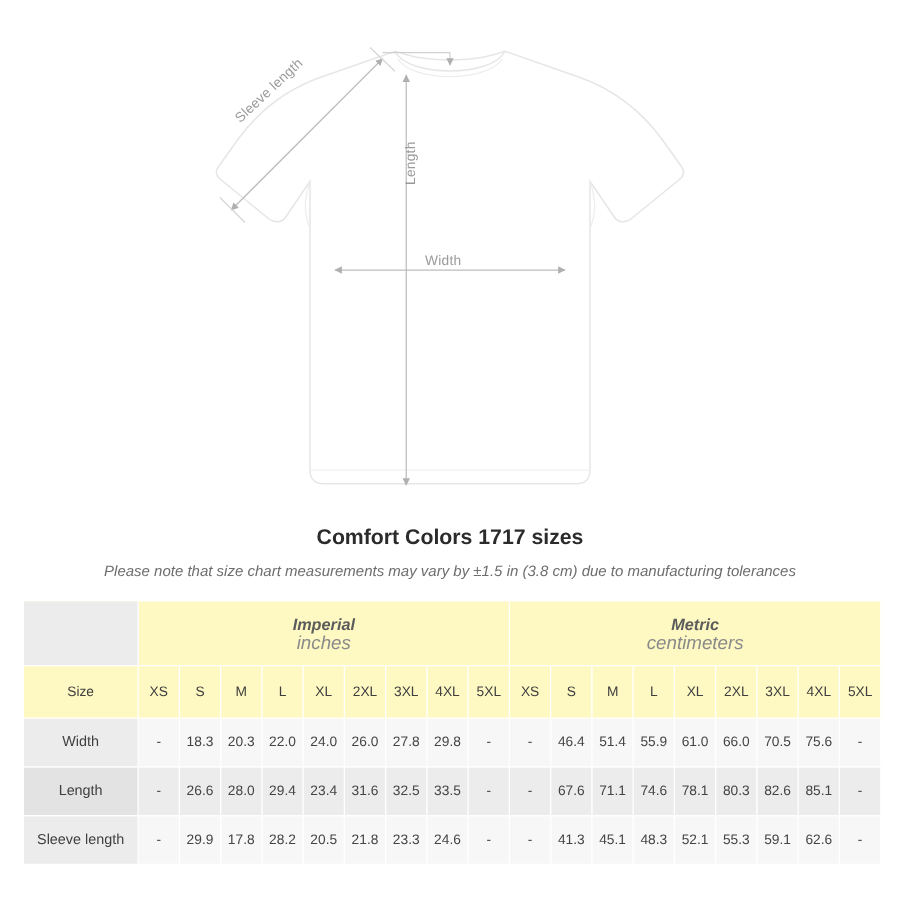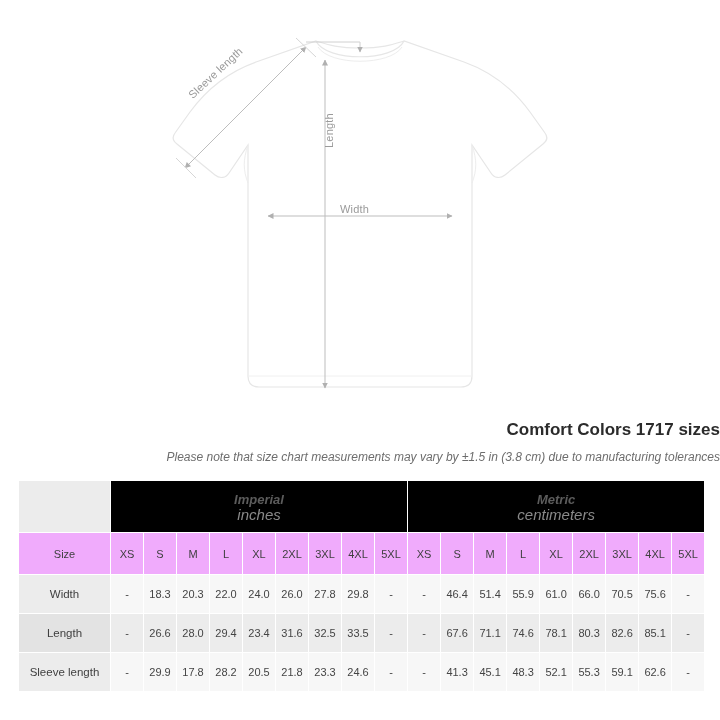--- a/index.html
+++ b/index.html
@@ -50,21 +50,21 @@
     transform: rotate(-90deg);
     transform-origin: left top;
   }
   #label-width {
     left: 340px;
     top: 203px;
   }
 
   
   #title-block {
-    text-align: right;
+    text-align: center;
     margin-top: 10px;
   }
   #chart-title {
     font-size: 17px;
     font-weight: bold;
     color: #2b2b2b;
     margin: 0 0 10px 0;
   }
   #chart-note {
     font-size: 12px;
@@ -87,41 +87,41 @@
   }
   table#size-table td, table#size-table th {
     border: 1px solid #ffffff;
     text-align: center;
     padding: 0;
     height: 39px;
     vertical-align: middle;
     font-weight: normal;
   }
   .grp-head {
-    background: #000000;
+    background: #fef9c3;
     height: 52px;
   }
   .grp-head .grp-title {
     font-size: 13px;
     font-style: italic;
     font-weight: bold;
     color: #5c5c5c;
     display: block;
     line-height: 16px;
   }
   .grp-head .grp-unit {
     font-size: 15px;
     font-style: italic;
     color: #8a8a8a;
     display: block;
     line-height: 14px;
   }
   .corner-cell { background: #ececec; }
   .sub-head {
-    background: #f0abfc;
+    background: #fef9c3;
     font-size: 11px;
     color: #3f3f3f;
     font-weight: normal;
     height: 42px;
   }
   .sub-head.rowlabel-col { font-weight: normal; }
   .row-label {
     background: #ececec;
     font-size: 11.5px;
     color: #3f3f3f;

